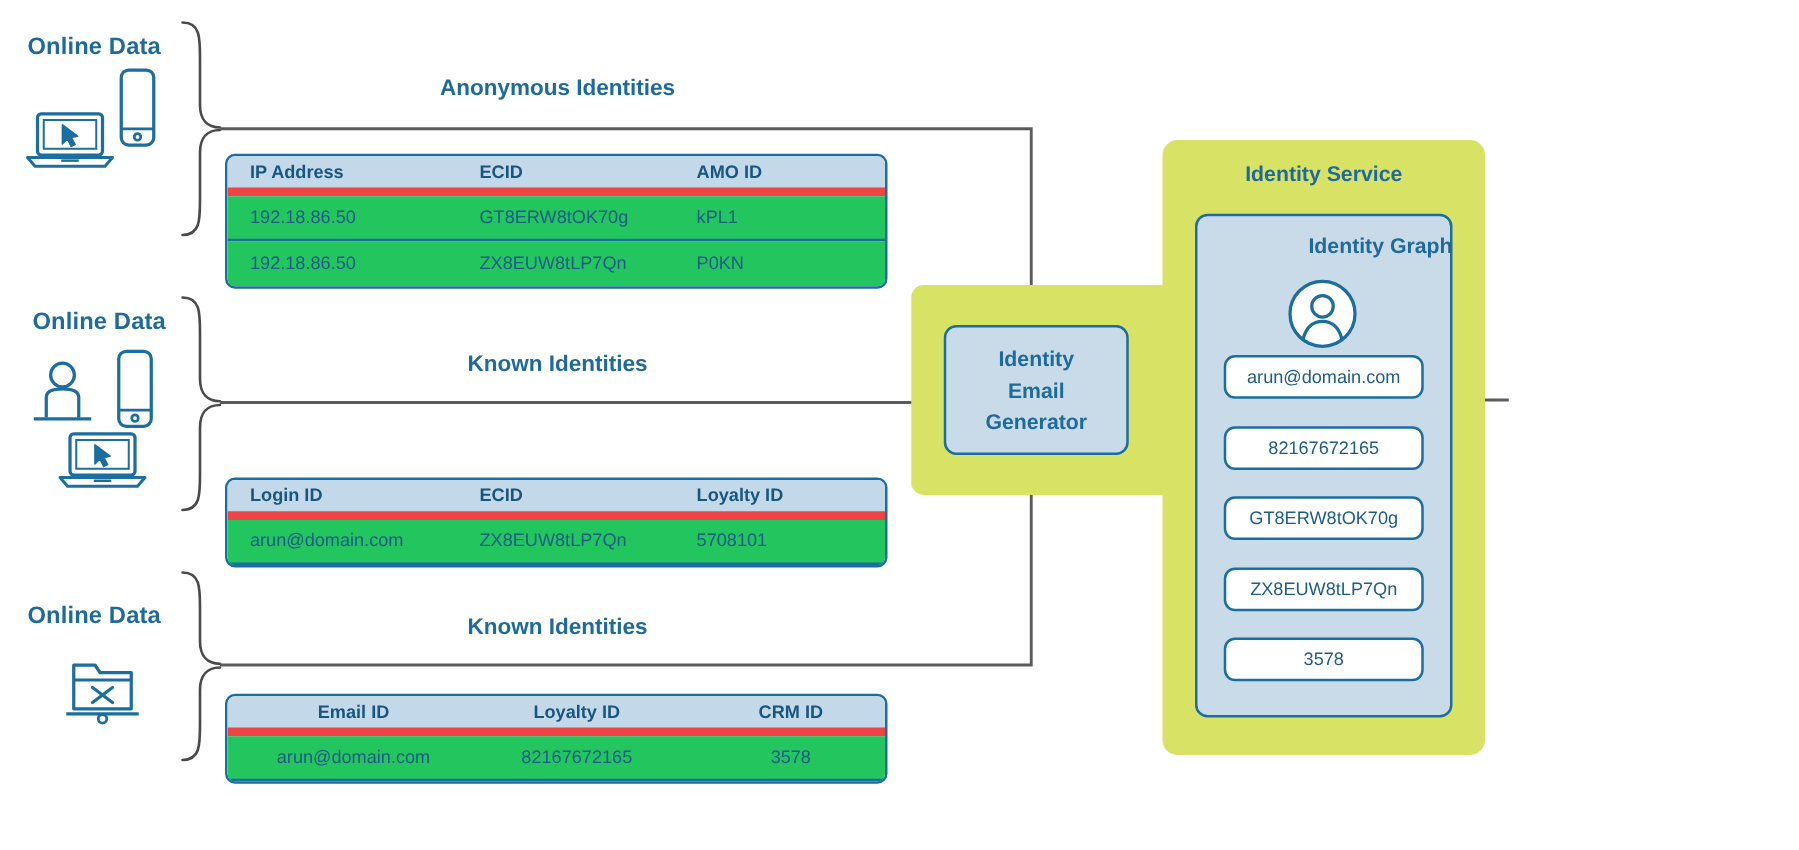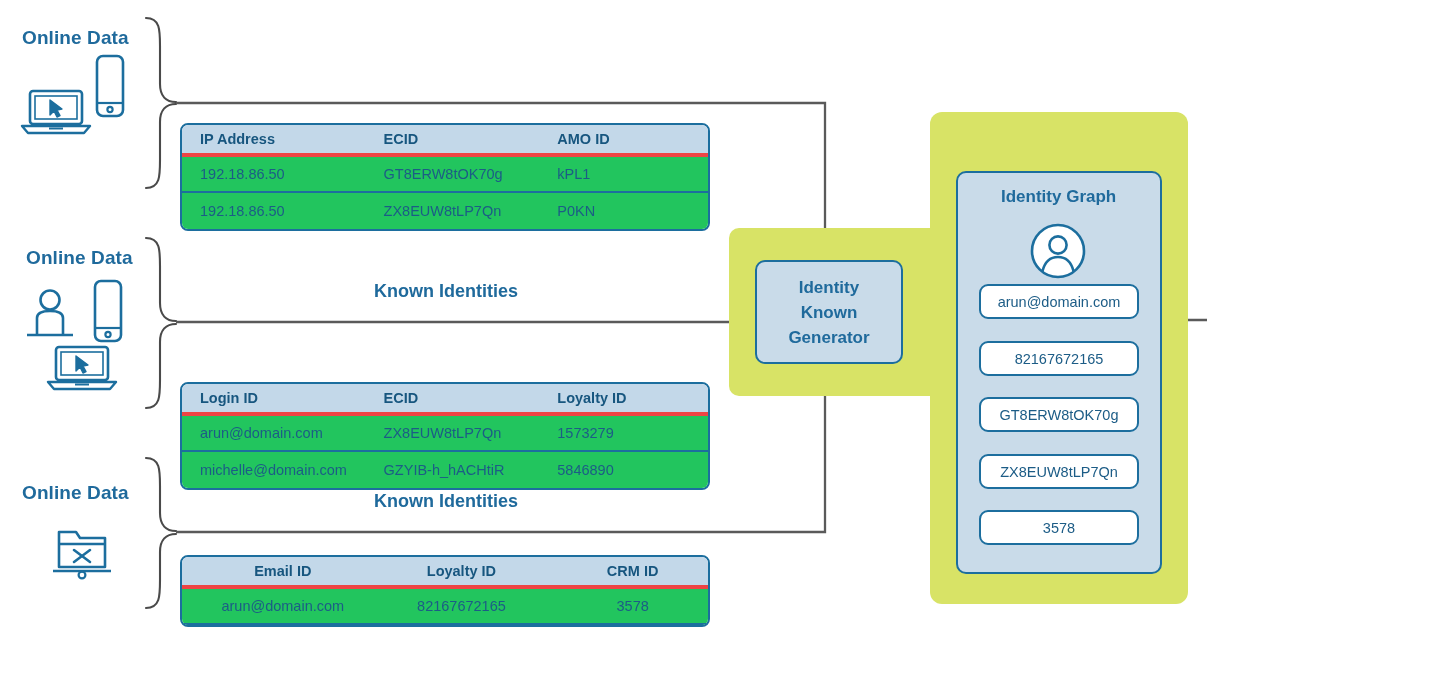--- a/index.html
+++ b/index.html
@@ -43,21 +43,21 @@
     width:530px;
   }
   .dtable .trow{
     display:flex;
     align-items:center;
     height:33px;
     box-sizing:border-box;
   }
   .dtable .trow.head{
     background:#c3d8e9;
-    border-bottom:4px solid #ef4444;
+    border-bottom:7px solid #ef4444;
     height:32px;
   }
   .dtable .trow.body{
     background:#22c55e;
     border-bottom:2px solid #1c6e9e;
     height:36px;
   }
   .dtable .trow.body.last{border-bottom:none;}
   .dtable .cell{
     font-size:14.5px;
@@ -87,23 +87,22 @@
   #identity-graph-card{
     background:#c9dbe9;
     border:2px solid #1c6e9e;
     border-radius:10px;
     box-sizing:border-box;
   }
   .graph-title{
     font-size:17px;
     font-weight:bold;
     color:#1f6a9c;
-    text-align:left;
-    white-space:nowrap;
-    padding-left:45px;
+    text-align:right;
+    white-space:nowrap;
   }
   .chip{
     background:#ffffff;
     border:2px solid #1c6e9e;
     border-radius:9px;
     box-sizing:border-box;
     display:flex;
     align-items:center;
     justify-content:center;
     font-size:14.5px;
@@ -203,20 +202,21 @@
   </svg>
 
   <svg class="abs" style="left:20px;top:88px;width:72px;height:48px;" viewBox="0 0 72 48">
     <rect x="10" y="3" width="52" height="33" rx="3" ry="3" fill="none" stroke="#1c6e9e" stroke-width="2.6"></rect>
     <rect x="15" y="8" width="42" height="23" fill="none" stroke="#1c6e9e" stroke-width="1.6"></rect>
     <path d="M2,38 L70,38 L64,45 L8,45 Z" fill="none" stroke="#1c6e9e" stroke-width="2.4" stroke-linejoin="round"></path>
     <path d="M29,40.5 L43,40.5" stroke="#1c6e9e" stroke-width="2"></path>
     <path d="M30,12 L30,27 L34,23 L37,29 L40,27.5 L37,22 L42,21 Z" fill="#1c6e9e" stroke="#1c6e9e" stroke-width="1.4" stroke-linejoin="round"></path>
   </svg>
 
+  <div class="abs section-title" style="left:296px;top:60px;width:300px;">Anonymous Identities</div>
 
   <div class="abs dtable" style="left:180px;top:123px;">
     <div class="trow head">
       <div class="cell c1">IP Address</div>
       <div class="cell c2">ECID</div>
       <div class="cell c3">AMO ID</div>
     </div>
     <div class="trow body">
       <div class="cell c1">192.18.86.50</div>
       <div class="cell c2">GT8ERW8tOK70g</div>
@@ -255,26 +255,21 @@
 
   <div class="abs dtable" style="left:180px;top:344px;margin-top:38px;">
     <div class="trow head">
       <div class="cell c1">Login ID</div>
       <div class="cell c2">ECID</div>
       <div class="cell c3">Loyalty ID</div>
     </div>
     <div class="trow body">
       <div class="cell c1">arun@domain.com</div>
       <div class="cell c2">ZX8EUW8tLP7Qn</div>
-      <div class="cell c3">1573279</div>
-    </div>
-    <div class="trow body last">
-      <div class="cell c1">michelle@domain.com</div>
-      <div class="cell c2">GZYIB-h_hACHtiR</div>
-      <div class="cell c3">5846890</div>
+      <div class="cell c3">5708101</div>
     </div>
   </div>
 
   <div class="abs side-label" style="left:22px;top:482px;">Online Data</div>
 
   <svg class="abs" style="left:52px;top:522px;width:60px;height:58px;" viewBox="0 0 60 58">
     <path d="M7,10 L24,10 L28,16 L53,16 L53,45 L7,45 Z" fill="none" stroke="#1c6e9e" stroke-width="2.6" stroke-linejoin="round"></path>
     <line x1="7" y1="22" x2="53" y2="22" stroke="#1c6e9e" stroke-width="2.4"></line>
     <line x1="22" y1="28" x2="38" y2="40" stroke="#1c6e9e" stroke-width="2.6" stroke-linecap="round"></line>
     <line x1="38" y1="28" x2="22" y2="40" stroke="#1c6e9e" stroke-width="2.6" stroke-linecap="round"></line>
@@ -294,26 +289,27 @@
       <div class="cell c1">arun@domain.com</div>
       <div class="cell c2">82167672165</div>
       <div class="cell c3">3578</div>
     </div>
   </div>
 
   <div class="abs" style="left:729px;top:228px;width:220px;height:168px;background:#d8e366;border-radius:10px;"></div>
 
   <div class="abs bluebox" style="left:755px;top:260px;width:148px;height:104px;flex-direction:column;font-size:17px;line-height:25px;">
     <span>Identity</span>
-    <span>Known</span>
+    <span>Email</span>
     <span>Generator</span>
   </div>
 
   <div id="green-panel" class="abs" style="left:930px;top:112px;width:258px;height:492px;"></div>
 
+  <div class="abs panel-title" style="left:930px;top:130px;width:258px;">Identity Service</div>
 
   <div id="identity-graph-card" class="abs" style="left:956px;top:171px;width:206px;height:403px;"></div>
 
   <div class="abs graph-title" style="left:956px;top:187px;width:206px;">Identity Graph</div>
 
   <svg class="abs" style="left:1029px;top:222px;width:58px;height:58px;" viewBox="0 0 58 58">
     <circle cx="29" cy="29" r="26" fill="#ffffff" stroke="#1c6e9e" stroke-width="2.6"></circle>
     <circle cx="29" cy="23" r="8.6" fill="none" stroke="#1c6e9e" stroke-width="2.6"></circle>
     <path d="M13.5,49 C16,39.5 21.5,35 29,35 C36.5,35 42,39.5 44.5,49" fill="none" stroke="#1c6e9e" stroke-width="2.6" stroke-linecap="round"></path>
   </svg>

